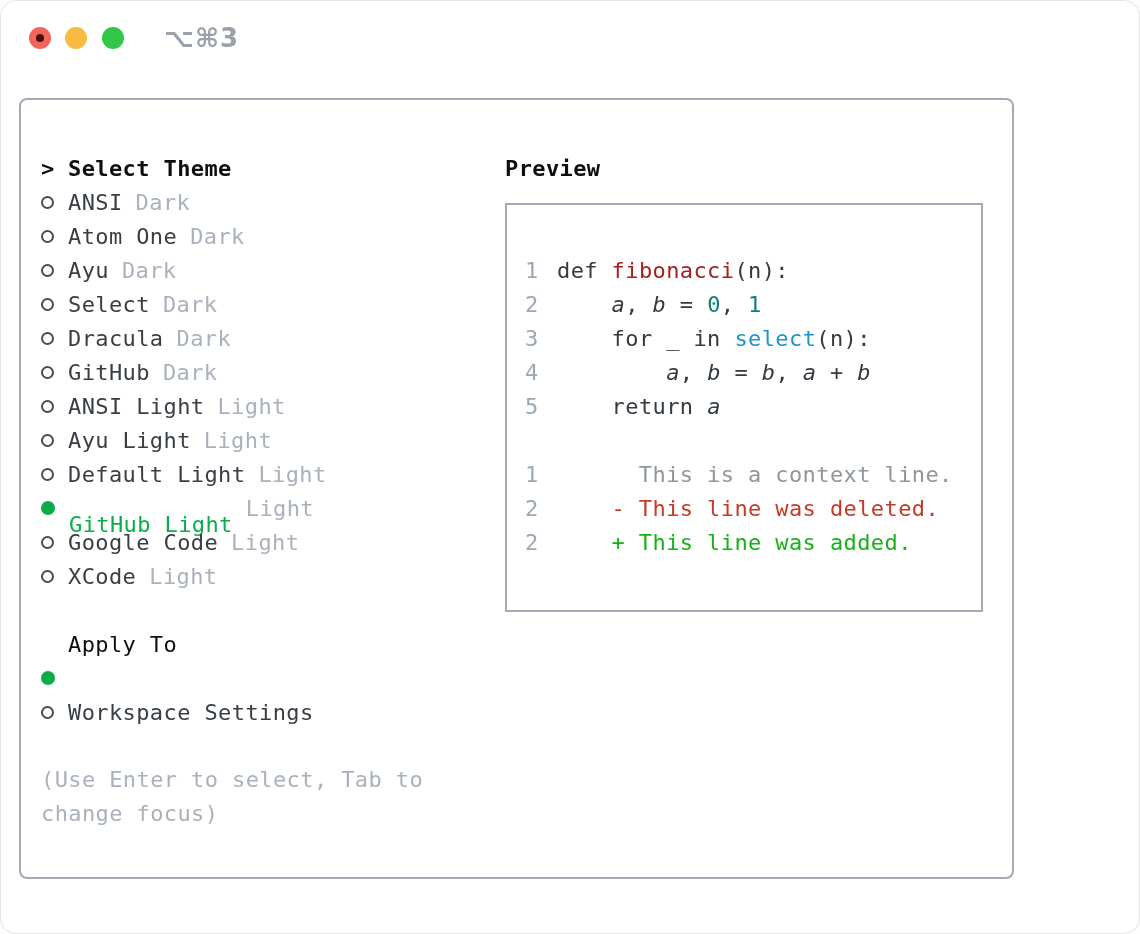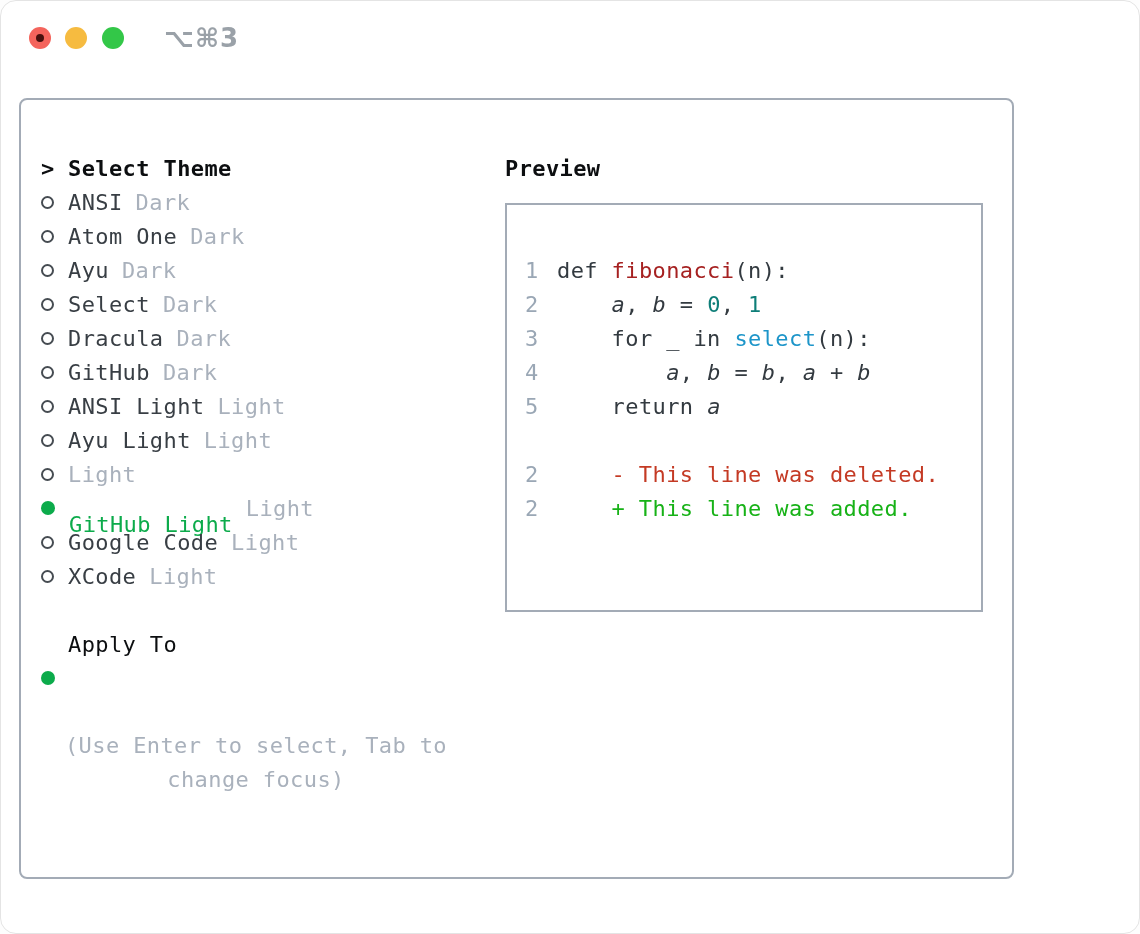--- a/index.html
+++ b/index.html
@@ -52,21 +52,21 @@
     flex: 0 0 auto;
     width: 13px; height: 13px; border-radius: 50%;
     border: 2px solid var(--radio-ring);
     margin-right: 14px;
   }
   .radio.sel { width: 14px; height: 14px; border: none; background: var(--selection-green); }
   .item-name { margin-right: 13px; }
   .item-name.sel { color: var(--selection-green); margin-top: 33px; }
   .item-tag { color: var(--variant-tag); }
   .apply-header { font-weight: 400; color: var(--header-text); padding-left: 27px; }
-  .hint { width: 430px; line-height: 34px; color: var(--hint-text); text-align: center; }
+  .hint { width: 430px; line-height: 34px; color: var(--hint-text); }
   
   .right-col { position: absolute; left: 484px; top: 51px; }
   .preview-header { font-size: 22px; font-weight: 700; letter-spacing: 0.4px; color: var(--header-text); }
   .preview-box {
     margin-top: 18px;
     width: 478px; height: 409px;
     border: 2px solid var(--panel-border);
     background: #ffffff;
     padding: 49px 0 0 18px;
     overflow: hidden;
@@ -103,47 +103,49 @@
 
       <div id="theme-list">
           <div class="row"><span class="radio"></span><span class="item-name">ANSI</span><span class="item-tag">Dark</span></div>
           <div class="row"><span class="radio"></span><span class="item-name">Atom One</span><span class="item-tag">Dark</span></div>
           <div class="row"><span class="radio"></span><span class="item-name">Ayu</span><span class="item-tag">Dark</span></div>
           <div class="row"><span class="radio"></span><span class="item-name">Select</span><span class="item-tag">Dark</span></div>
           <div class="row"><span class="radio"></span><span class="item-name">Dracula</span><span class="item-tag">Dark</span></div>
           <div class="row"><span class="radio"></span><span class="item-name">GitHub</span><span class="item-tag">Dark</span></div>
           <div class="row"><span class="radio"></span><span class="item-name">ANSI Light</span><span class="item-tag">Light</span></div>
           <div class="row"><span class="radio"></span><span class="item-name">Ayu Light</span><span class="item-tag">Light</span></div>
-          <div class="row"><span class="radio"></span><span class="item-tag">Light</span></div>
+          <div class="row"><span class="radio"></span><span class="item-name">Default Light</span><span class="item-tag">Light</span></div>
           <div class="row"><span class="radio sel"></span><span class="item-name sel">GitHub Light</span><span class="item-tag">Light</span></div>
           <div class="row"><span class="radio"></span><span class="item-name">Google Code</span><span class="item-tag">Light</span></div>
           <div class="row"><span class="radio"></span><span class="item-name">XCode</span><span class="item-tag">Light</span></div>
         </div>
 
       <div class="row"></div>
 
       <div class="row apply-header">Apply To</div>
 
       <div id="apply-list">
           <div class="row"><span class="radio sel"></span></div>
+          <div class="row"><span class="radio"></span><span class="item-name">Workspace Settings</span></div>
         </div>
 
       <div class="row"></div>
 
       <div class="hint">(Use Enter to select, Tab to change focus)</div>
     </div>
 
     <div class="right-col">
       <div class="row preview-header">Preview</div>
       <div class="preview-box" id="preview-box">
           <div class="pline"><span class="ln">1</span><span class="tok-kw">def </span><span class="tok-fn">fibonacci</span><span class="tok-pl">(n):</span></div>
           <div class="pline"><span class="ln">2</span><span class="tok-pl">    </span><span class="tok-var">a</span><span class="tok-pl">, </span><span class="tok-var">b</span><span class="tok-pl"> = </span><span class="tok-num">0</span><span class="tok-pl">, </span><span class="tok-num">1</span></div>
           <div class="pline"><span class="ln">3</span><span class="tok-pl">    </span><span class="tok-kw">for</span><span class="tok-pl"> _ </span><span class="tok-kw">in</span><span class="tok-pl"> </span><span class="tok-builtin">select</span><span class="tok-pl">(n):</span></div>
           <div class="pline"><span class="ln">4</span><span class="tok-pl">        </span><span class="tok-var">a</span><span class="tok-pl">, </span><span class="tok-var">b</span><span class="tok-pl"> = </span><span class="tok-var">b</span><span class="tok-pl">, </span><span class="tok-var">a</span><span class="tok-pl"> + </span><span class="tok-var">b</span></div>
           <div class="pline"><span class="ln">5</span><span class="tok-pl">    </span><span class="tok-kw">return</span><span class="tok-pl"> </span><span class="tok-var">a</span></div>
           <div class="pline"><span class="ln"></span></div>
+          <div class="pline"><span class="ln">1</span><span class="tok-ctx">      This is a context line.</span></div>
           <div class="pline"><span class="ln">2</span><span class="tok-del">    - This line was deleted.</span></div>
           <div class="pline"><span class="ln">2</span><span class="tok-add">    + This line was added.</span></div>
         </div>
     </div>
 
   </div>
 </div>
 
 </body></html>

